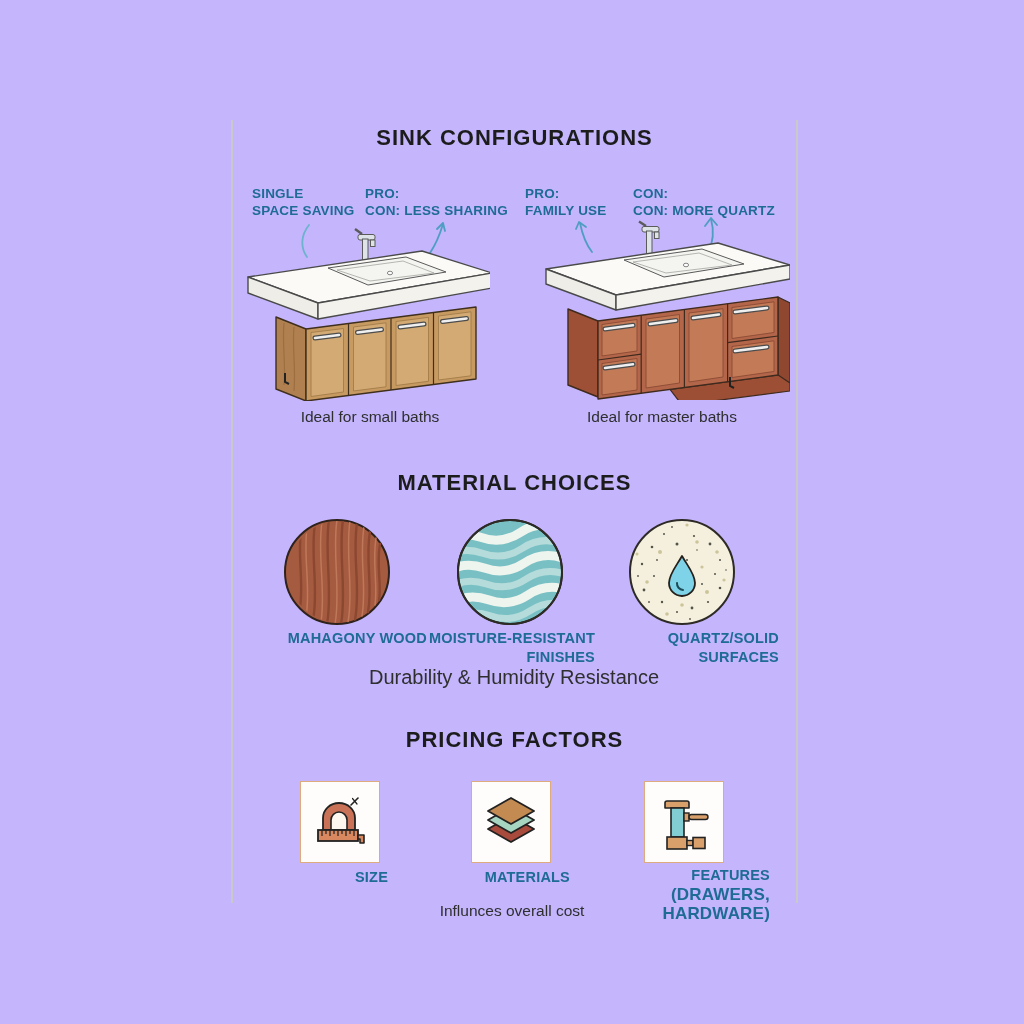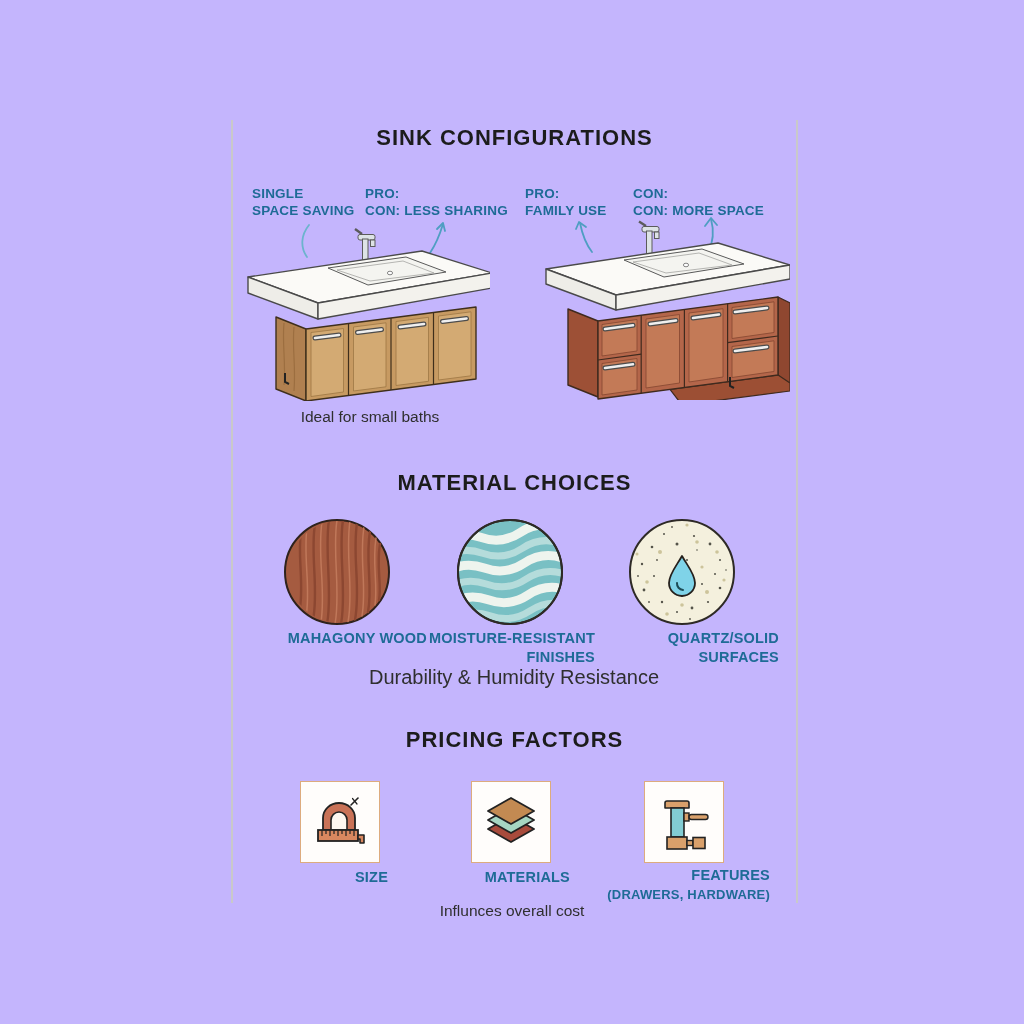--- a/index.html
+++ b/index.html
@@ -18,21 +18,21 @@
   }
   .annotation span{display:block;}
   .caption{
     position:absolute;text-align:center;font-size:15.5px;color:#2f2f2f;
   }
   .material-label,.factor-label{
     position:absolute;text-align:right;font-size:14.5px;font-weight:700;
     color:#1e6b96;line-height:19px;letter-spacing:0.2px;
   }
   .material-label span,.factor-label span{display:block;}
-  .factor-label .line2{font-size:13px;}
+  .factor-label .line2{font-size:17px;}
   .factor-box{
     position:absolute;width:78px;height:80px;border:1.5px solid #ddab7e;
     background:#fffdfb;display:flex;align-items:center;justify-content:center;
   }
   svg{display:block;}
   .abs{position:absolute;}
 </style>
 </head>
 <body>
 
@@ -50,21 +50,21 @@
   <div class="annotation" style="left:365px;top:186px;">
     <span>PRO:</span>
     <span>CON: LESS SHARING</span>
   </div>
   <div class="annotation" style="left:525px;top:186px;">
     <span>PRO:</span>
     <span>FAMILY USE</span>
   </div>
   <div class="annotation" style="left:633px;top:186px;">
     <span>CON:</span>
-    <span>CON: MORE SPACE</span>
+    <span>CON: MORE QUARTZ</span>
   </div>
 
   <svg class="abs" style="left:295px;top:222px;" width="22" height="38" viewBox="0 0 22 38">
     <path d="M14,3 C6,13 5,25 12,35" fill="none" stroke="#6cb4cd" stroke-width="1.8" stroke-linecap="round"></path>
   </svg>
   <svg class="abs" style="left:424px;top:220px;" width="26" height="36" viewBox="0 0 26 36">
     <path d="M6,33 C12,24 16,14 19,4" fill="none" stroke="#4f9ec2" stroke-width="1.8" stroke-linecap="round"></path>
     <path d="M13,9 L19,3 L21,11" fill="none" stroke="#4f9ec2" stroke-width="1.8" stroke-linecap="round" stroke-linejoin="round"></path>
   </svg>
   <svg class="abs" style="left:572px;top:219px;" width="26" height="36" viewBox="0 0 26 36">
@@ -161,20 +161,21 @@
       <line x1="153" y1="93" x2="179" y2="89.5" stroke="#efefef" stroke-width="2.6"></line>
       <line x1="195" y1="87" x2="227" y2="83" stroke="#4c4c4c" stroke-width="5"></line>
       <line x1="195" y1="87" x2="227" y2="83" stroke="#efefef" stroke-width="2.6"></line>
       <line x1="195" y1="126" x2="227" y2="122" stroke="#4c4c4c" stroke-width="5"></line>
       <line x1="195" y1="126" x2="227" y2="122" stroke="#efefef" stroke-width="2.6"></line>
     </g>
     <path d="M190,152 l0,9 l4,2" fill="none" stroke="#222222" stroke-width="2"></path>
   </svg>
 
   <div class="caption" style="left:250px;width:240px;top:408px;">Ideal for small baths</div>
+  <div class="caption" style="left:542px;width:240px;top:408px;">Ideal for master baths</div>
 
   <div class="section-title" style="top:470px;">MATERIAL CHOICES</div>
 
   <svg class="abs" style="left:282px;top:517px;" width="110" height="110" viewBox="-55 -55 110 110">
     <circle r="52" fill="#a55b40" stroke="#2e221c" stroke-width="2"></circle>
     <g fill="none" stroke-linecap="round" clip-path="circle(51px)">
       <g stroke="#8c4731" stroke-width="2.4">
         <path d="M-36,-40 C-40,-15 -32,15 -38,42"></path>
         <path d="M-22,-48 C-27,-18 -18,18 -24,48"></path>
         <path d="M-8,-52 C-13,-20 -4,20 -10,52"></path>

